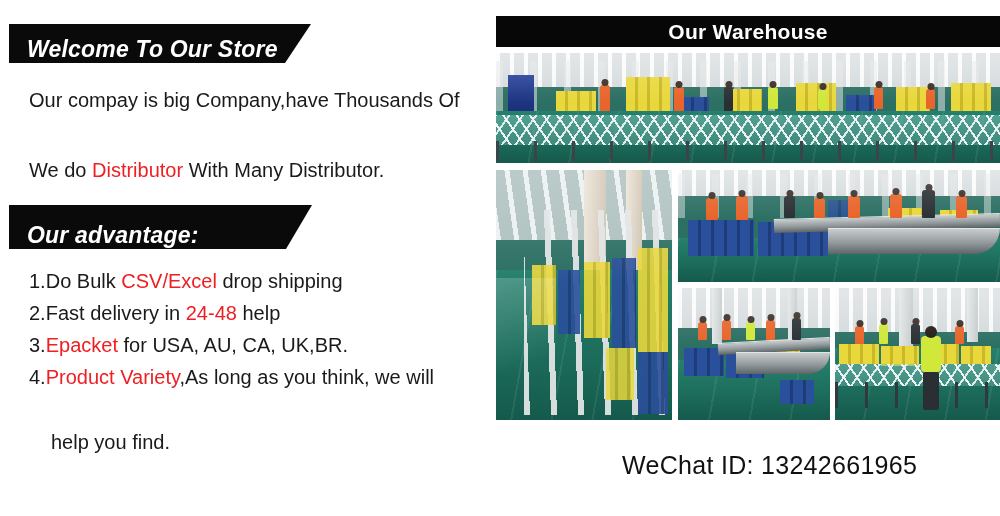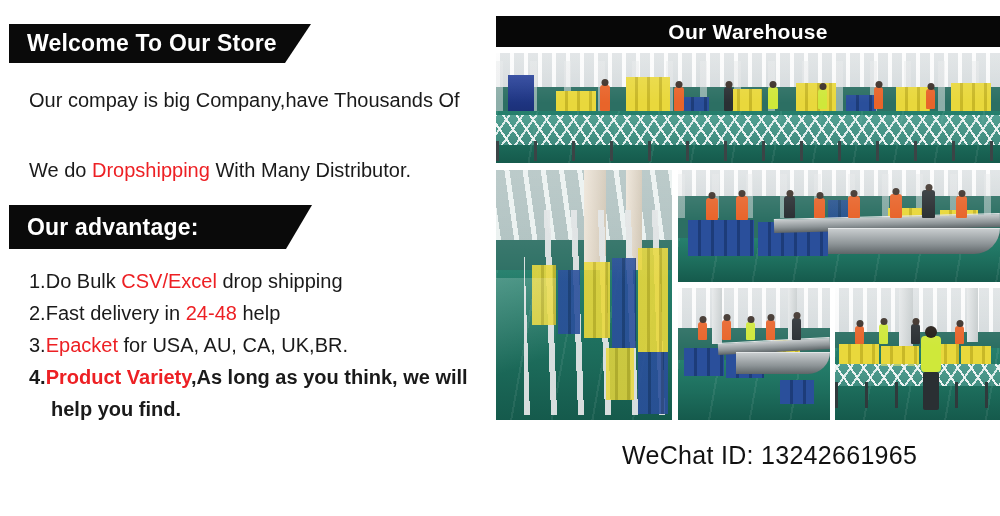--- a/index.html
+++ b/index.html
@@ -14,24 +14,25 @@
     width: 1000px; height: 516px;
     background: #ffffff;
   }
 
   
   .banner {
     position: absolute;
     background: #0a0a0a;
     color: #ffffff;
     display: flex;
-    align-items: center;
+    align-items: flex-end;
     font-weight: bold;
     letter-spacing: .2px;
     white-space: nowrap;
+    font-style: italic;
   }
   .banner.slant {
     
     clip-path: polygon(0 0, 100% 0, calc(100% - 26px) 100%, 0 100%);
   }
   #welcome-banner {
     left: 9px; top: 24px;
     width: 302px; height: 39px;
     padding-left: 18px;
     font-size: 23px;
@@ -62,30 +63,31 @@
     width: 620px;
     list-style: none;
     color: #1a1a1a;
     font-size: 20px;
   }
   #advantage-list li {
     height: 32px;
     line-height: 32px;
     white-space: nowrap;
   }
-  #advantage-list li.two-line { height: 64px; font-weight: bold; }
+  #advantage-list li.two-line { height: 64px; }
   #advantage-list li.two-line .cont {
     display: block;
     padding-left: 22px;
+    margin-top: 33px;
   }
   .num { color: #1a1a1a; }
 
   #wechat {
     position: absolute;
-    left: 622px; top: 441px;
+    left: 622px; top: 451px;
     font-size: 25px;
     color: #111111;
     white-space: nowrap;
     letter-spacing: .3px;
   }
 
   
   #warehouse-banner {
     position: absolute;
     left: 496px; top: 16px;
@@ -188,21 +190,21 @@
 
   <div id="welcome-banner" class="banner slant">
     <span>Welcome To Our Store</span>
   </div>
 
   <div id="intro-block" class="para">
     <div class="line">Our compay is big Company,have Thousands Of</div>
   </div>
 
   <div id="dropship-line" class="para">
-    <span>We do </span><span class="red">Dropshipping</span><span> With Many Distributor.</span>
+    <span>We do </span><span class="red">Distributor</span><span> With Many Distributor.</span>
   </div>
 
   <div id="advantage-banner" class="banner slant">
     <span>Our advantage:</span>
   </div>
 
   <ul id="advantage-list">
     <li>
       <span class="num">1.</span><span>Do Bulk </span><span class="red">CSV/Excel</span><span> drop shipping</span>
     </li>

